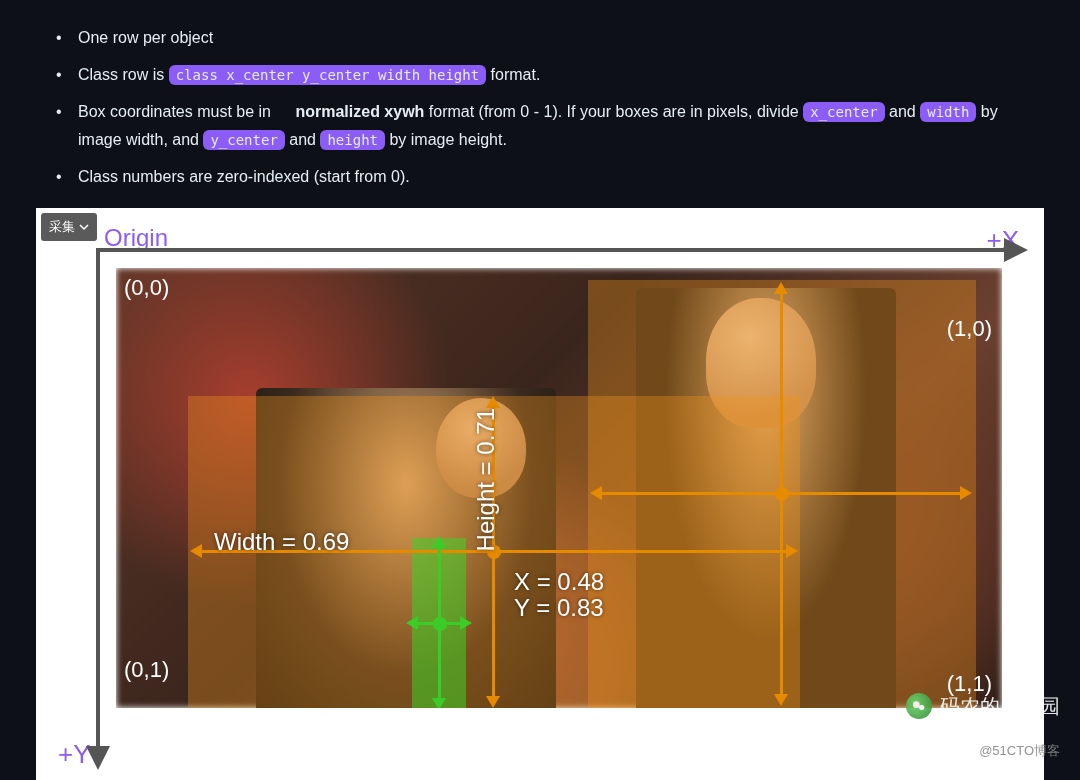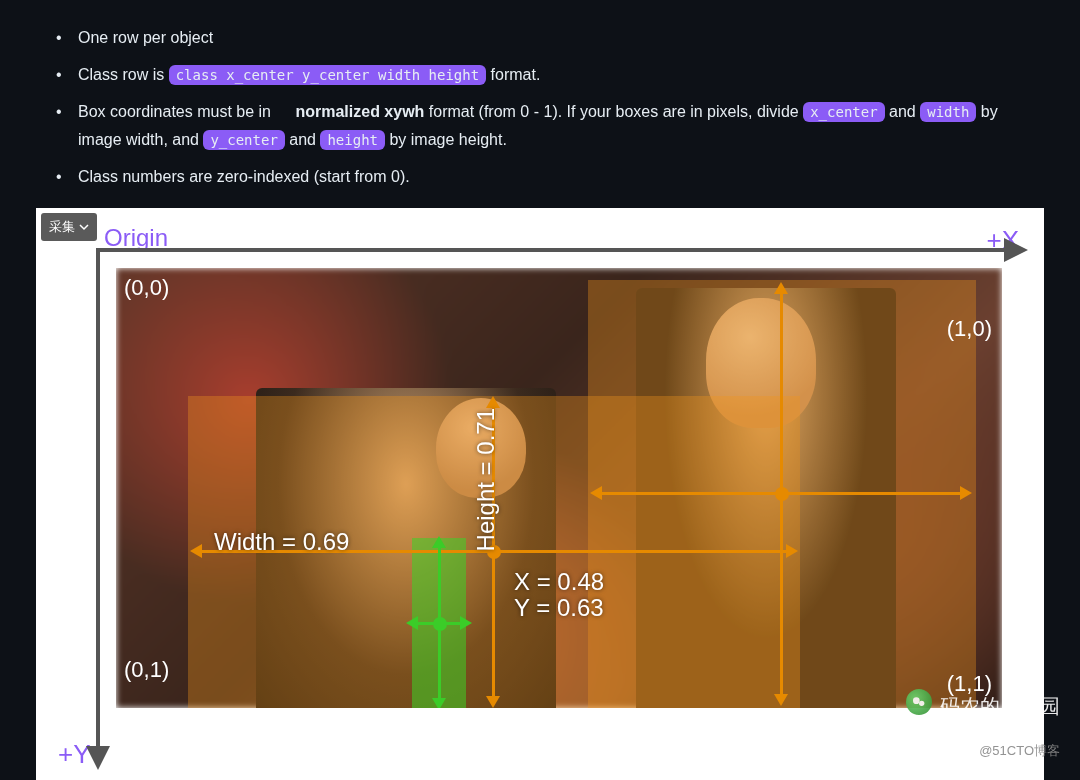--- a/index.html
+++ b/index.html
@@ -161,21 +161,21 @@
   .ann-small { font-size:24px; }
   .vtext { writing-mode: vertical-rl; transform: rotate(180deg);}
 
   .corner { position:absolute; color:#fff; font-size:22px; font-weight:400;}
 
   .watermark {
     position:absolute; right:20px; bottom:18px;
     display:flex; flex-direction:column; align-items:flex-end;
     color:#fff; opacity:0.9;
   }
-  .wm-top { display:flex; align-items:flex-start; gap:8px; font-size:20px; font-weight:500;}
+  .wm-top { display:flex; align-items:center; gap:8px; font-size:20px; font-weight:500;}
   .wm-icon {
     width:26px; height:26px; border-radius:50%;
     background: radial-gradient(circle at 35% 35%, #6fd36f 0%, #2e8b2e 100%);
     display:flex; align-items:center; justify-content:center;
   }
   .wm-sub { font-size:13px; color:#888; margin-top:17px;}
 </style>
 </head>
 <body>
 
@@ -227,21 +227,21 @@
     <div class="dim-arrow dim-v" style="left:664px; top:24px; height:404px;"></div>
     <div class="center-dot dot-orange" style="left:666px; top:226px;"></div>
 
     <div class="dim-arrow dim-h green" style="left:300px; top:354px; width:46px;"></div>
     <div class="dim-arrow dim-v green" style="left:322px; top:278px; height:154px;"></div>
     <div class="center-dot dot-green" style="left:324px; top:356px;"></div>
 
     <div class="ann-text" style="left:98px; top:254px;">Width = 0.69</div>
     <div class="ann-text vtext" style="left:350px; top:140px;">Height = 0.71</div>
     <div class="ann-text ann-small" style="left:398px; top:294px;">X = 0.48</div>
-    <div class="ann-text ann-small" style="left:398px; top:320px;">Y = 0.63</div>
+    <div class="ann-text ann-small" style="left:398px; top:320px;">Y = 0.83</div>
 
     <div class="corner" style="left:8px; top:1px;">(0,0)</div>
     <div class="corner" style="right:10px; top:6px;margin-top:36px;">(1,0)</div>
     <div class="corner" style="left:8px; bottom:20px;">(0,1)</div>
     <div class="corner" style="right:10px; bottom:6px;">(1,1)</div>
   </div>
 </div>
 
 <div class="watermark">
   <div class="wm-top">

